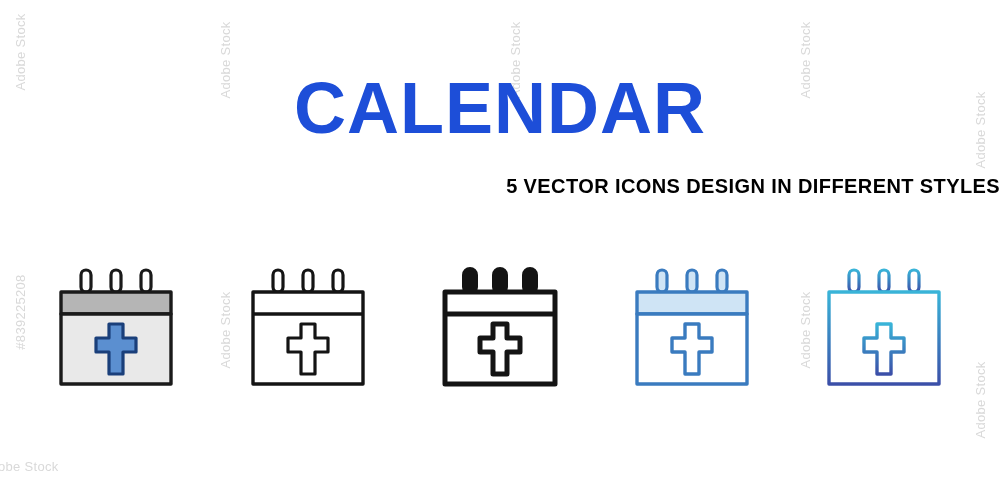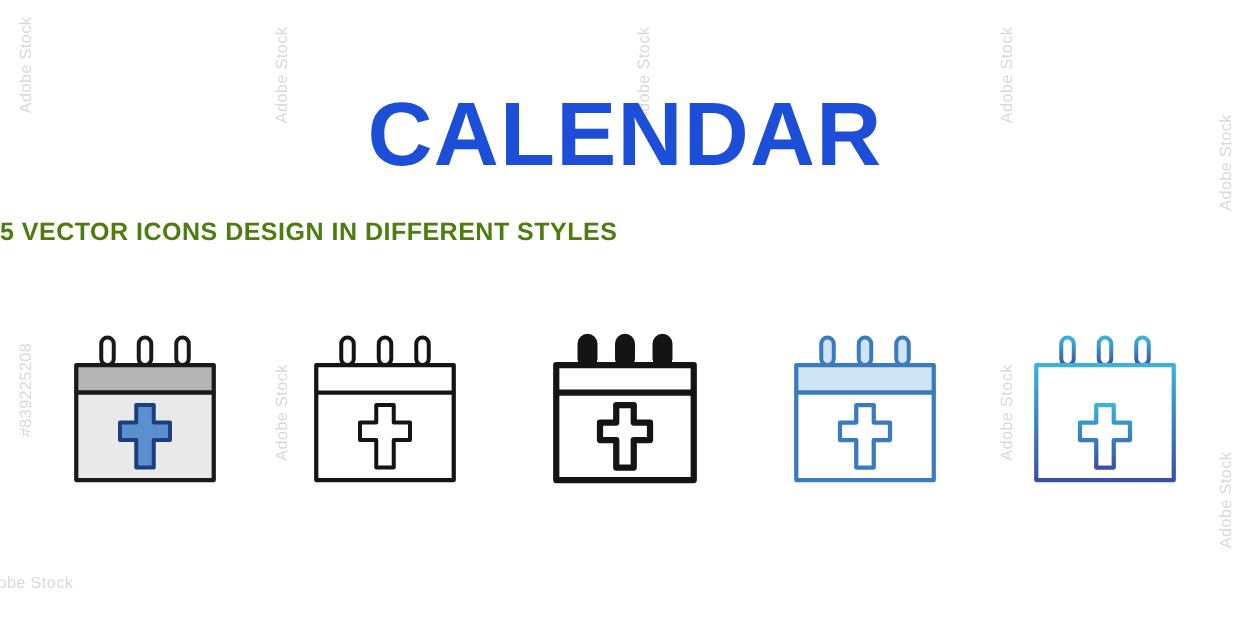--- a/index.html
+++ b/index.html
@@ -49,25 +49,25 @@
     letter-spacing: 1px;
     color: #1d4ed8;
     font-family: "Liberation Sans", sans-serif;
     line-height: 1;
   }
   .subtitle {
     position: absolute;
     top: 175px;
     left: 0;
     width: 1000px;
-    text-align: left;
+    text-align: right;
     font-size: 20px;
     font-weight: 700;
     letter-spacing: 0.4px;
-    color: #4d7c0f;
+    color: #000000;
     font-family: "Liberation Sans", sans-serif;
   }
 
   
   .icon-row {
     position: absolute;
     top: 262px;
     left: 0;
     width: 1000px;
     height: 150px;

